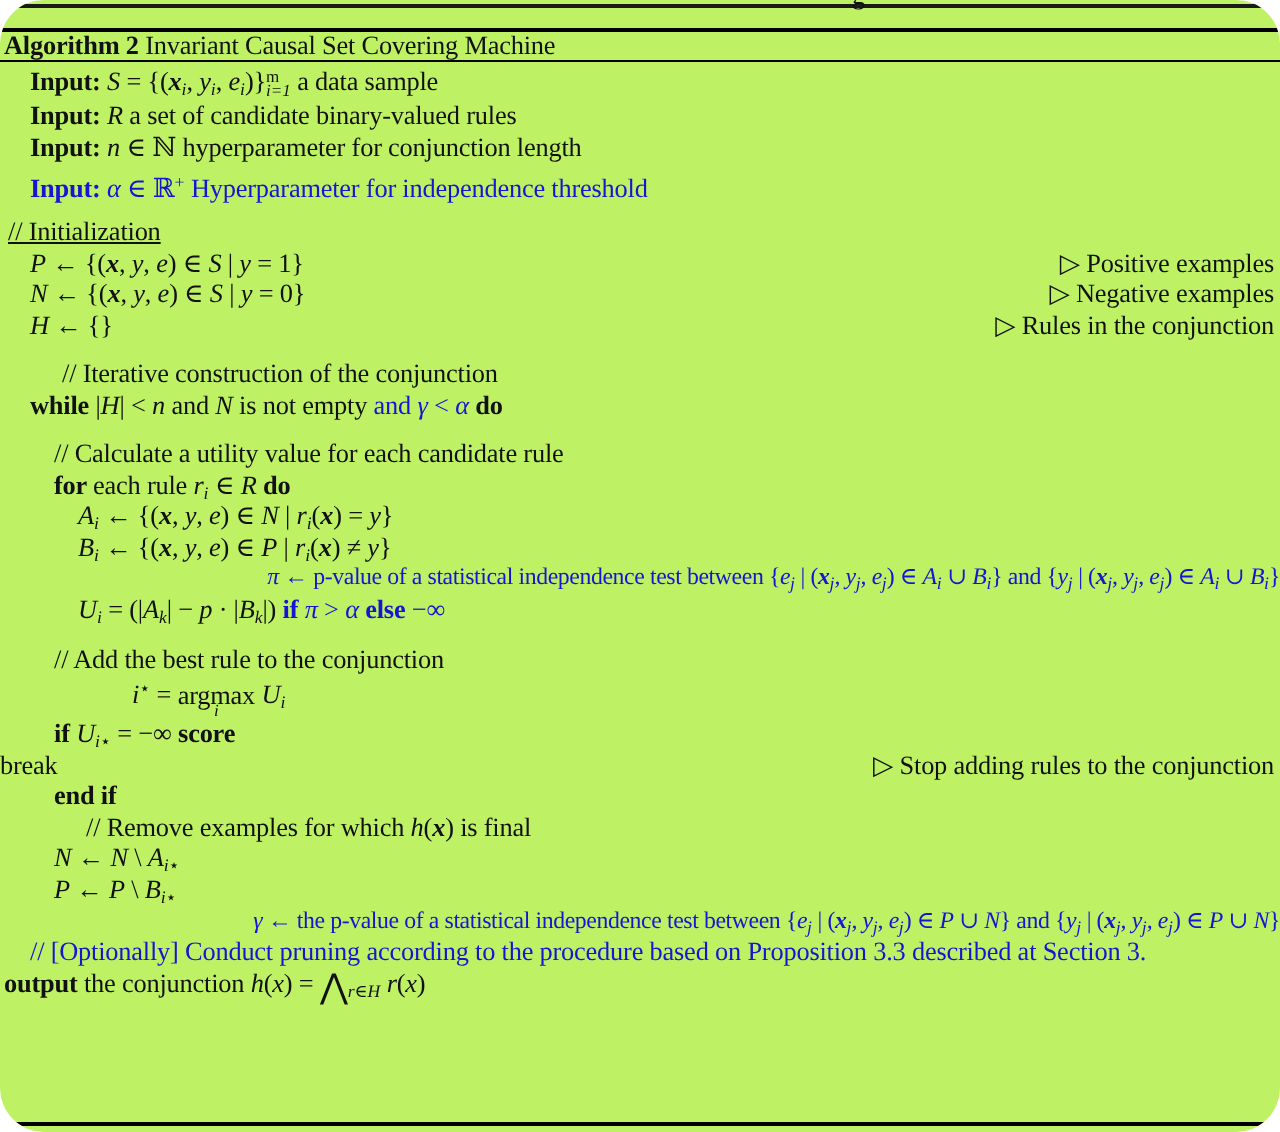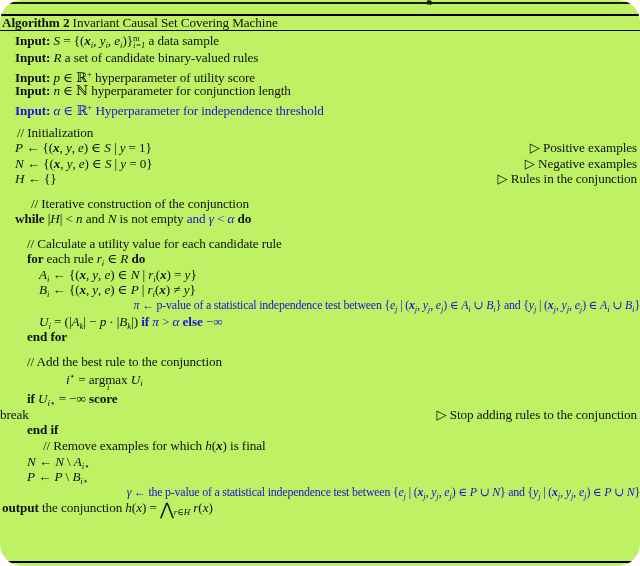--- a/index.html
+++ b/index.html
@@ -45,42 +45,41 @@
     <span>g</span>
   </div>
 
   <div class="toprule"></div>
   <div class="titlebar"><span class="s-b">Algorithm 2</span> <span>Invariant Causal Set Covering Machine</span></div>
   <div class="midrule"></div>
 
   <div class="algo-body">
       <div class="line inp" style="padding-left: 15px;"><span class="s-b">Input: </span><span class="s-cal">S</span><span class="s-n"> = {(</span><span class="s-bi">x</span><span class="s-isub">i</span><span class="s-n">, </span><span class="s-i">y</span><span class="s-isub">i</span><span class="s-n">, </span><span class="s-i">e</span><span class="s-isub">i</span><span class="s-n">)}</span><span class="supsub"><span class="ss-sup">m</span><span class="ss-sub">i=1</span></span><span class="s-n"> a data sample</span></div>
       <div class="line inp" style="padding-left: 15px;"><span class="s-b">Input: </span><span class="s-cal">R</span><span class="s-n"> a set of candidate binary-valued rules</span></div>
-      <div class="line inp" style="padding-left: 15px;"><span class="s-b">Input: </span><span class="s-i">p</span><span class="s-n"> ∈ </span><span class="s-bb">ℝ</span><span class="s-sup">+</span><span class="s-n"> hyperparameter of utility score</span></div>
       <div class="line inp" style="padding-left: 15px;"><span class="s-b">Input: </span><span class="s-i">n</span><span class="s-n"> ∈ </span><span class="s-bb">ℕ</span><span class="s-n"> hyperparameter for conjunction length</span></div>
       <div class="line inp" style="padding-left: 15px;"><span class="s-b s-u">Input: </span><span class="s-i s-u">α</span><span class="s-u"> ∈ </span><span class="s-bb s-u">ℝ</span><span class="s-sup s-u">+</span><span class="s-u"> Hyperparameter for independence threshold</span></div>
-      <div class="line gap" style="padding-left: 17px;"><span class="s-n">// Initialization</span></div>
+      <div class="line gap" style="padding-left: 4px; text-decoration: underline;"><span class="s-n">// Initialization</span></div>
       <div class="line" style="padding-left: 15px;"><span class="s-cal">P</span><span class="s-n"> ← {(</span><span class="s-bi">x</span><span class="s-n">, </span><span class="s-i">y</span><span class="s-n">, </span><span class="s-i">e</span><span class="s-n">) ∈ </span><span class="s-cal">S</span><span class="s-n"> | </span><span class="s-i">y</span><span class="s-n"> = 1}</span><span class="cmt"><span class="s-n">▷ Positive examples</span></span></div>
       <div class="line" style="padding-left: 15px;"><span class="s-cal">N</span><span class="s-n"> ← {(</span><span class="s-bi">x</span><span class="s-n">, </span><span class="s-i">y</span><span class="s-n">, </span><span class="s-i">e</span><span class="s-n">) ∈ </span><span class="s-cal">S</span><span class="s-n"> | </span><span class="s-i">y</span><span class="s-n"> = 0}</span><span class="cmt"><span class="s-n">▷ Negative examples</span></span></div>
       <div class="line" style="padding-left: 15px;"><span class="s-cal">H</span><span class="s-n"> ← {}</span><span class="cmt"><span class="s-n">▷ Rules in the conjunction</span></span></div>
       <div class="line gap" style="padding-left: 31px;"><span class="s-n">// Iterative construction of the conjunction</span></div>
       <div class="line" style="padding-left: 15px;"><span class="s-b">while </span><span class="s-n">|</span><span class="s-cal">H</span><span class="s-n">| &lt; </span><span class="s-i">n</span><span class="s-n"> and </span><span class="s-cal">N</span><span class="s-n"> is not empty </span><span class="s-u">and </span><span class="s-i s-u">γ</span><span class="s-u"> &lt; </span><span class="s-i s-u">α</span><span class="s-b"> do</span></div>
       <div class="line gap" style="padding-left: 27px;"><span class="s-n">// Calculate a utility value for each candidate rule</span></div>
       <div class="line" style="padding-left: 27px;"><span class="s-b">for </span><span class="s-n">each rule </span><span class="s-i">r</span><span class="s-isub">i</span><span class="s-n"> ∈ </span><span class="s-cal">R</span><span class="s-b"> do</span></div>
       <div class="line" style="padding-left: 39px;"><span class="s-cal">A</span><span class="s-isub">i</span><span class="s-n"> ← {(</span><span class="s-bi">x</span><span class="s-n">, </span><span class="s-i">y</span><span class="s-n">, </span><span class="s-i">e</span><span class="s-n">) ∈ </span><span class="s-cal">N</span><span class="s-n"> | </span><span class="s-i">r</span><span class="s-isub">i</span><span class="s-n">(</span><span class="s-bi">x</span><span class="s-n">) = </span><span class="s-i">y</span><span class="s-n">}</span></div>
       <div class="line" style="padding-left: 39px;"><span class="s-cal">B</span><span class="s-isub">i</span><span class="s-n"> ← {(</span><span class="s-bi">x</span><span class="s-n">, </span><span class="s-i">y</span><span class="s-n">, </span><span class="s-i">e</span><span class="s-n">) ∈ </span><span class="s-cal">P</span><span class="s-n"> | </span><span class="s-i">r</span><span class="s-isub">i</span><span class="s-n">(</span><span class="s-bi">x</span><span class="s-n">) ≠ </span><span class="s-i">y</span><span class="s-n">}</span></div>
       <div class="line tight" style="padding-left: 39px;"><span class="s-i s-u">π</span><span class="s-u"> ← p-value of a statistical independence test between {</span><span class="s-i s-u">e</span><span class="s-isub s-u">j</span><span class="s-u"> | (</span><span class="s-bi s-u">x</span><span class="s-isub s-u">j</span><span class="s-u">, </span><span class="s-i s-u">y</span><span class="s-isub s-u">j</span><span class="s-u">, </span><span class="s-i s-u">e</span><span class="s-isub s-u">j</span><span class="s-u">) ∈ </span><span class="s-cal s-u">A</span><span class="s-isub s-u">i</span><span class="s-u"> ∪ </span><span class="s-cal s-u">B</span><span class="s-isub s-u">i</span><span class="s-u">} and {</span><span class="s-i s-u">y</span><span class="s-isub s-u">j</span><span class="s-u"> | (</span><span class="s-bi s-u">x</span><span class="s-isub s-u">j</span><span class="s-u">, </span><span class="s-i s-u">y</span><span class="s-isub s-u">j</span><span class="s-u">, </span><span class="s-i s-u">e</span><span class="s-isub s-u">j</span><span class="s-u">) ∈ </span><span class="s-cal s-u">A</span><span class="s-isub s-u">i</span><span class="s-u"> ∪ </span><span class="s-cal s-u">B</span><span class="s-isub s-u">i</span><span class="s-u">}</span></div>
       <div class="line" style="padding-left: 39px;"><span class="s-i">U</span><span class="s-isub">i</span><span class="s-n"> = (|</span><span class="s-cal">A</span><span class="s-isub">k</span><span class="s-n">| − </span><span class="s-i">p</span><span class="s-n"> · |</span><span class="s-cal">B</span><span class="s-isub">k</span><span class="s-n">|) </span><span class="s-b s-u">if </span><span class="s-i s-u">π</span><span class="s-u"> &gt; </span><span class="s-i s-u">α</span><span class="s-b s-u"> else </span><span class="s-u">−∞</span></div>
-      <div class="line" style="padding-left: 27px;"><span class="s-b">end for</span></div>
       <div class="line gap" style="padding-left: 27px;"><span class="s-n">// Add the best rule to the conjunction</span></div>
       <div class="line tall" style="padding-left: 27px; margin-left: 39px;"><span class="s-i">i</span><span class="s-sup">⋆</span><span class="s-n"> = </span><span class="underset"><span class="us-main">argmax</span><span class="us-under">i</span></span><span class="s-n"> </span><span class="s-i">U</span><span class="s-isub">i</span></div>
       <div class="line" style="padding-left: 27px;"><span class="s-b">if </span><span class="s-i">U</span><span class="s-isub">i⋆</span><span class="s-n"> = −∞ </span><span class="s-b">score</span></div>
       <div class="line" style=""><span class="s-n">break</span><span class="cmt"><span class="s-n">▷ Stop adding rules to the conjunction</span></span></div>
       <div class="line" style="padding-left: 27px;"><span class="s-b">end if</span></div>
       <div class="line" style="padding-left: 43px;"><span class="s-n">// Remove examples for which </span><span class="s-i">h</span><span class="s-n">(</span><span class="s-bi">x</span><span class="s-n">) is final</span></div>
       <div class="line" style="padding-left: 27px;"><span class="s-cal">N</span><span class="s-n"> ← </span><span class="s-cal">N</span><span class="s-n"> \ </span><span class="s-cal">A</span><span class="s-isub">i⋆</span></div>
       <div class="line" style="padding-left: 27px;"><span class="s-cal">P</span><span class="s-n"> ← </span><span class="s-cal">P</span><span class="s-n"> \ </span><span class="s-cal">B</span><span class="s-isub">i⋆</span></div>
       <div class="line tight" style="padding-left: 27px;"><span class="s-i s-u">γ</span><span class="s-u"> ← the p-value of a statistical independence test between {</span><span class="s-i s-u">e</span><span class="s-isub s-u">j</span><span class="s-u"> | (</span><span class="s-bi s-u">x</span><span class="s-isub s-u">j</span><span class="s-u">, </span><span class="s-i s-u">y</span><span class="s-isub s-u">j</span><span class="s-u">, </span><span class="s-i s-u">e</span><span class="s-isub s-u">j</span><span class="s-u">) ∈ </span><span class="s-cal s-u">P</span><span class="s-u"> ∪ </span><span class="s-cal s-u">N</span><span class="s-u">} and {</span><span class="s-i s-u">y</span><span class="s-isub s-u">j</span><span class="s-u"> | (</span><span class="s-bi s-u">x</span><span class="s-isub s-u">j</span><span class="s-u">, </span><span class="s-i s-u">y</span><span class="s-isub s-u">j</span><span class="s-u">, </span><span class="s-i s-u">e</span><span class="s-isub s-u">j</span><span class="s-u">) ∈ </span><span class="s-cal s-u">P</span><span class="s-u"> ∪ </span><span class="s-cal s-u">N</span><span class="s-u">}</span></div>
+      <div class="line" style="padding-left: 15px;"><span class="s-u">// [Optionally] Conduct pruning according to the procedure based on Proposition 3.3 described at Section 3.</span></div>
       <div class="line" style="padding-left: 2px;"><span class="s-b">output </span><span class="s-n"> the conjunction </span><span class="s-i">h</span><span class="s-n">(</span><span class="s-i">x</span><span class="s-n">) = </span><span class="s-big">⋀</span><span class="s-isub">r∈H</span><span class="s-n"> </span><span class="s-i">r</span><span class="s-n">(</span><span class="s-i">x</span><span class="s-n">)</span></div>
     </div>
 
   <div class="botrule"></div>
 </div>
 
 </body></html>

